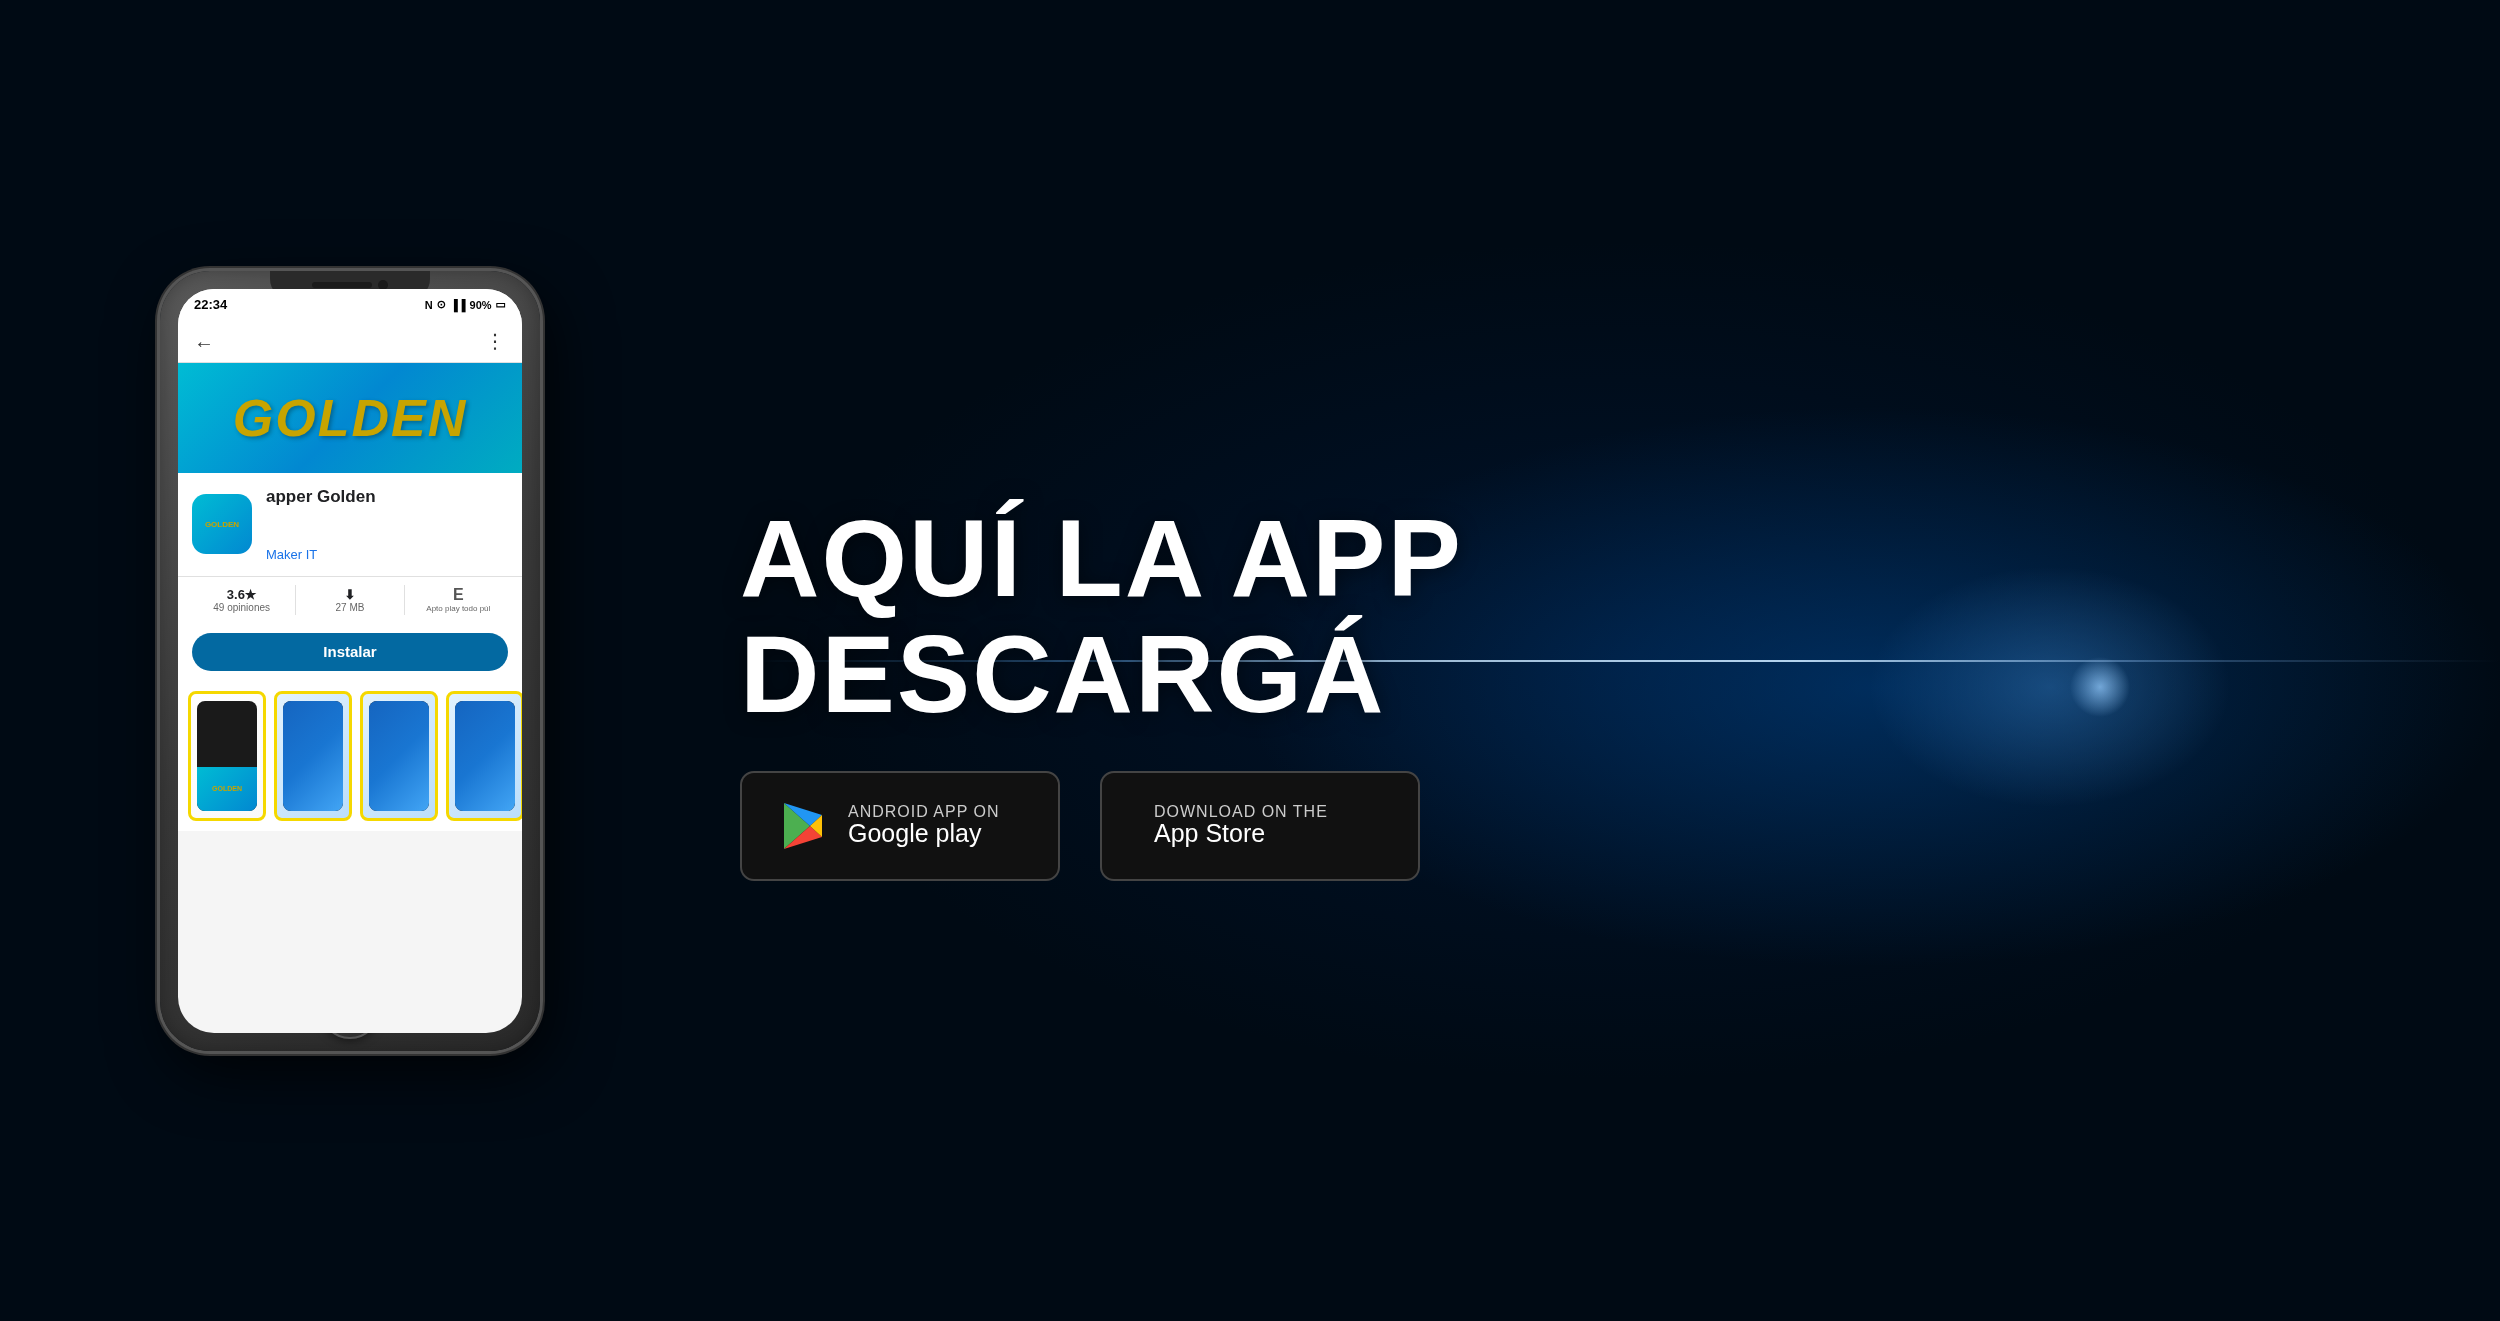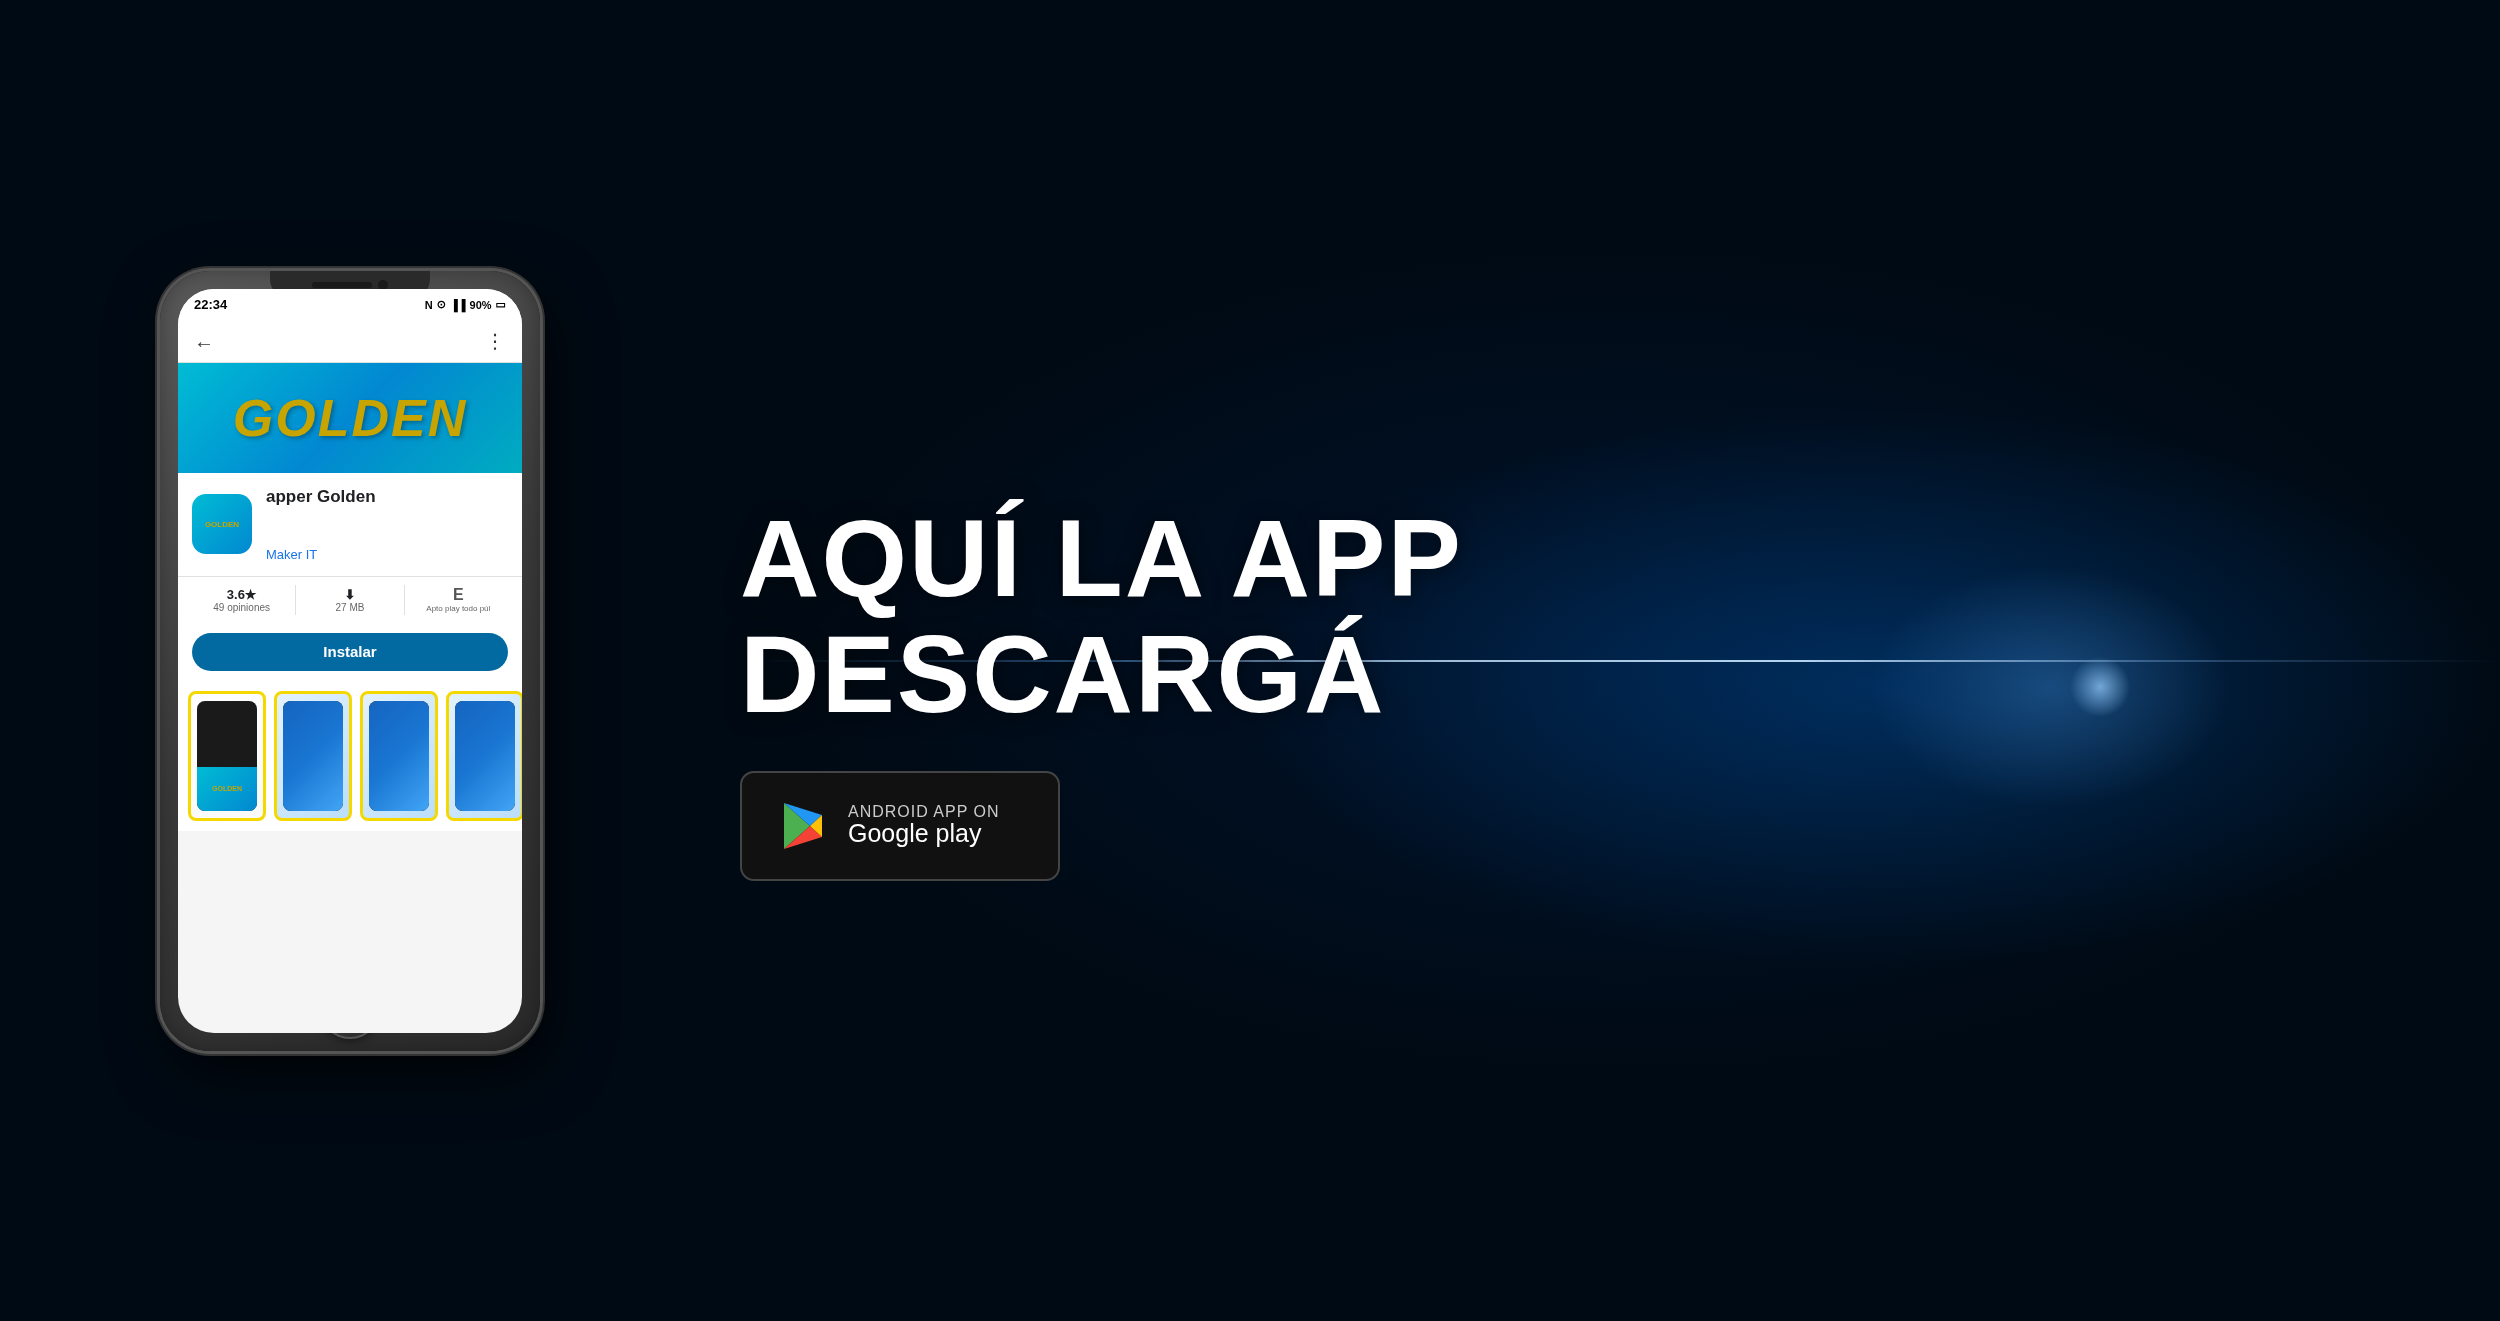--- a/index.html
+++ b/index.html
@@ -530,17 +530,24 @@
             <polygon points="32,27 6,50 44,38" fill="#F44336"></polygon>
             <polygon points="44,16 44,38 32,27" fill="#FFC107"></polygon>
           </svg>
         </div>
         <div class="store-text-block">
           <span class="store-top-text">ANDROID APP ON</span>
           <span class="store-main-text">Google play</span>
         </div>
       </div>
 
+      <div class="store-btn">
+        <span class="apple-icon"></span>
+        <div class="store-text-block">
+          <span class="store-top-text">Download on the</span>
+          <span class="store-main-text">App Store</span>
+        </div>
+      </div>
 
     </div>
   </div>
 
 </div>
 
 </body></html>

